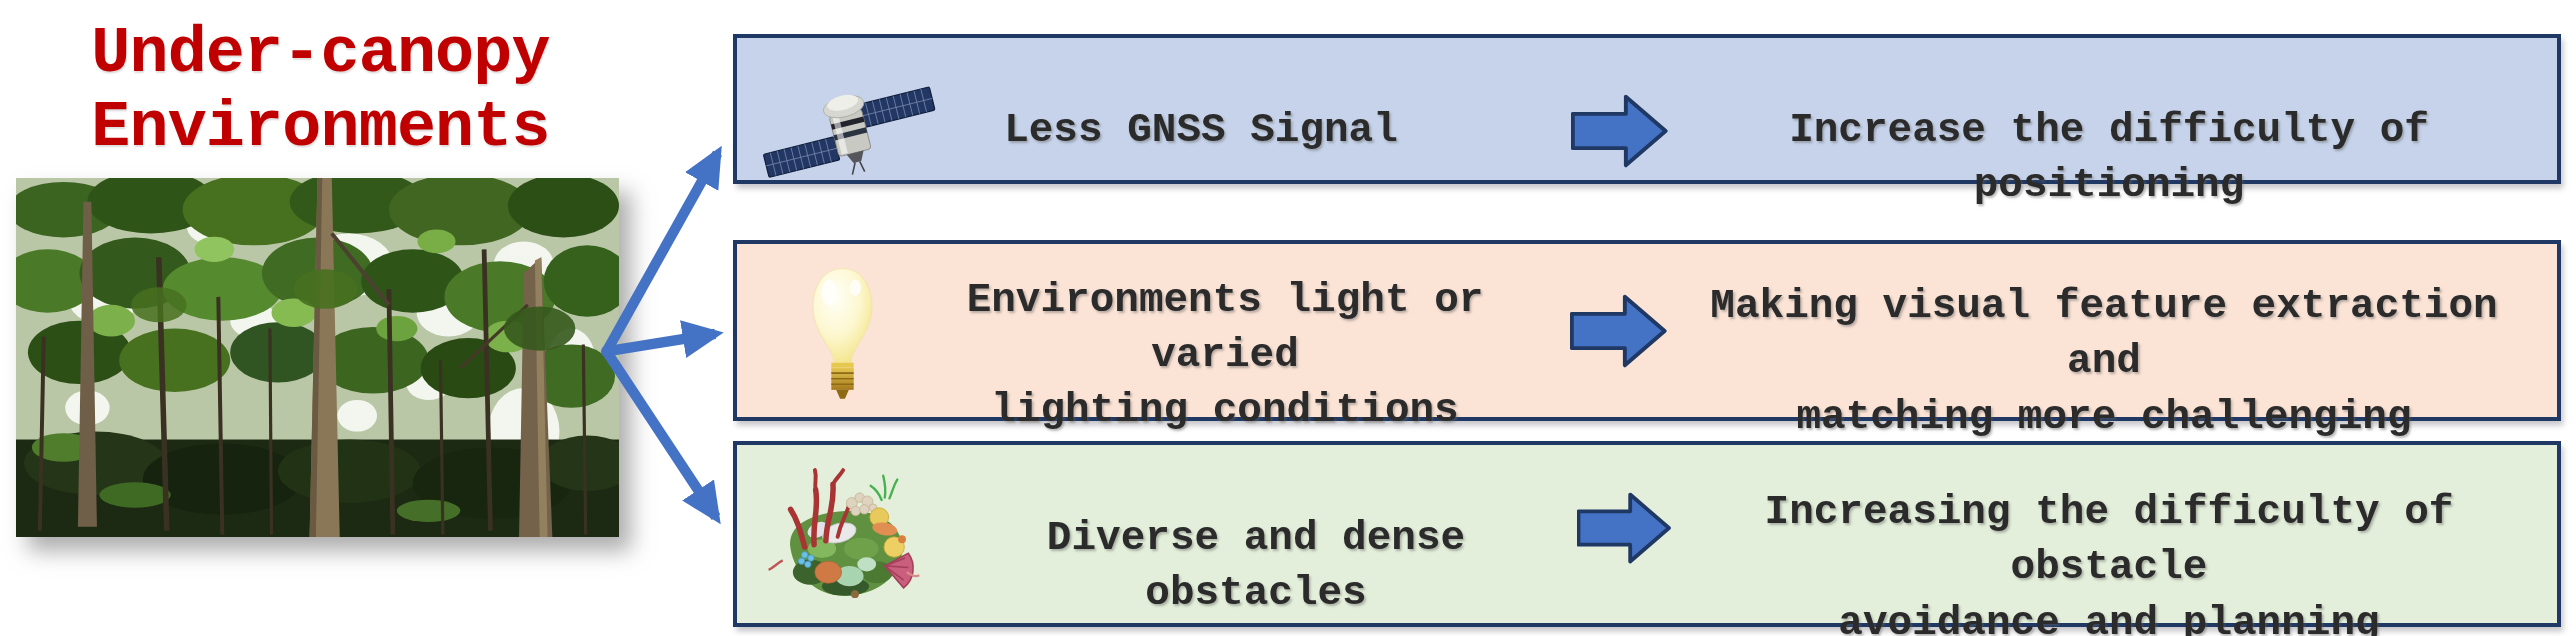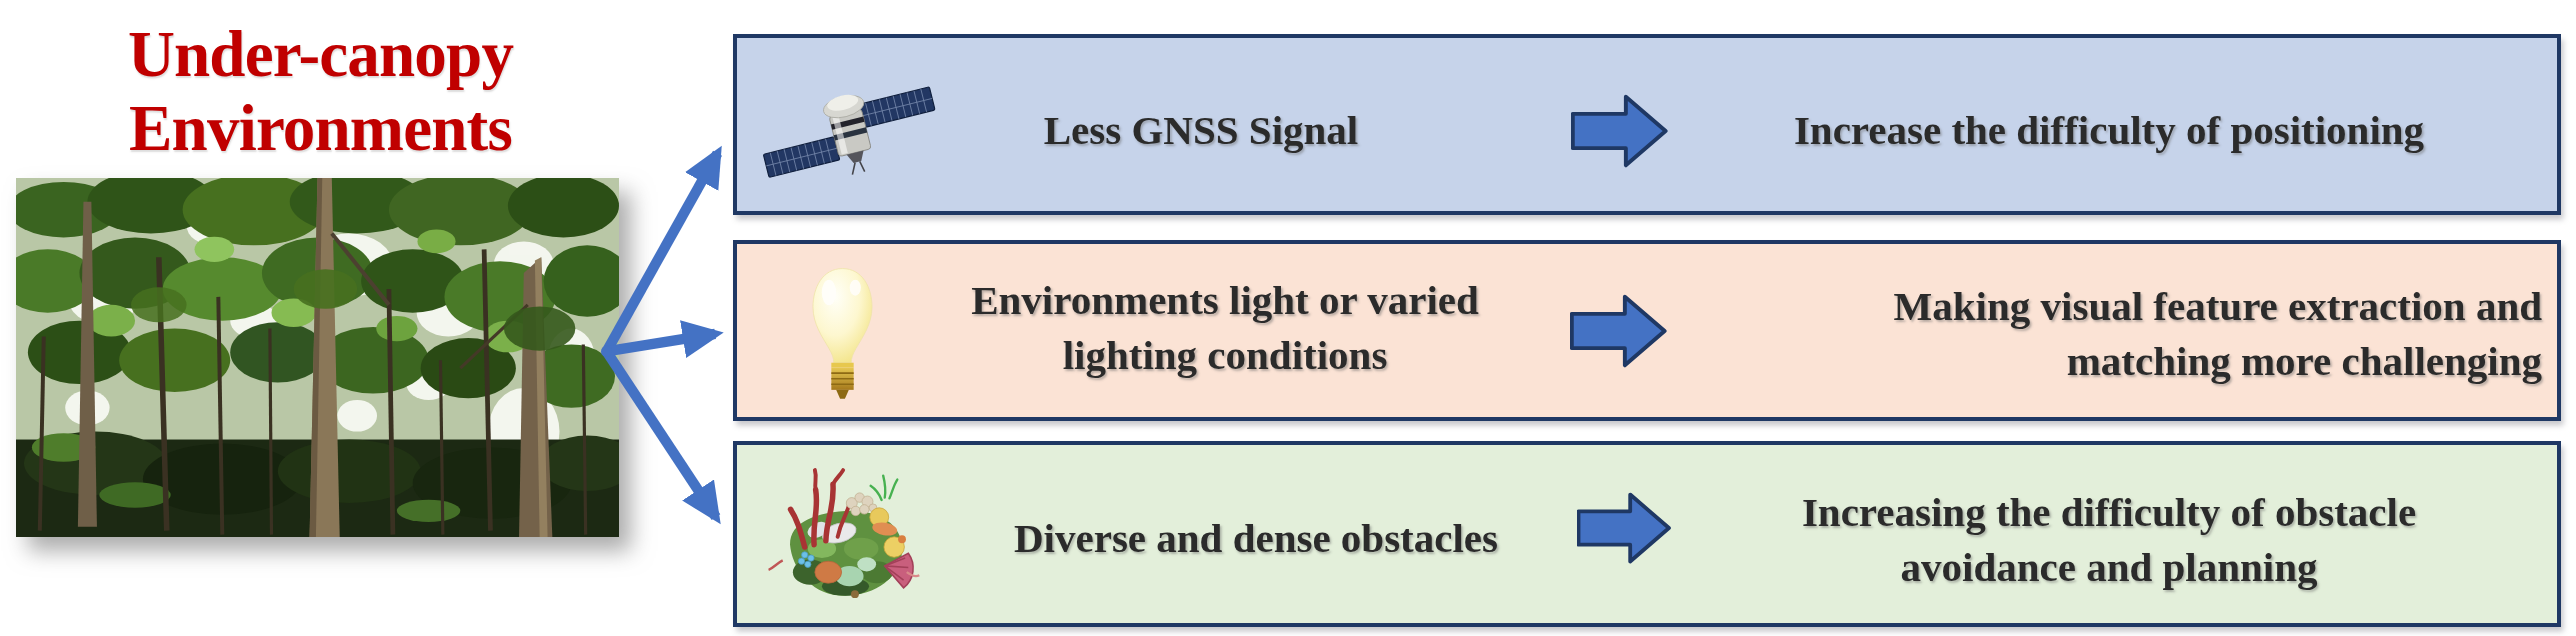--- a/index.html
+++ b/index.html
@@ -1,18 +1,18 @@
 <!DOCTYPE html>
 <html style="font-size:12.7px"><head>
 <meta charset="utf-8">
 <style>
   html,body{margin:0;padding:0;background:#ffffff;}
   #canvas{
     position:relative;width:2576px;height:637px;background:#ffffff;overflow:hidden;
-    font-family:Liberation Serif, serif;
+    font-family:Liberation Mono, monospace;
   }
   
   .title{
     position:absolute;left:67px;top:17.4px;width:507px;
     text-align:center;font-size:65px;font-weight:bold;line-height:1.14;
     color:#c00000;white-space:pre-line;letter-spacing:-0.8px;
     text-shadow:0.8px 1.6px 1.6px rgba(120,120,120,.25);
   }
   
   .photo{
@@ -21,38 +21,38 @@
   }
   .photo svg{display:block;width:100%;height:100%;}
   
   .connectors{position:absolute;left:0;top:0;width:2576px;height:637px;z-index:3;pointer-events:none;}
   
   .box{
     position:absolute;left:733px;width:1828px;box-sizing:border-box;
     border:4.8px solid #1f3864;z-index:2;
     box-shadow:3.2px 4.8px 5.6px rgba(130,130,140,.45);
   }
-  .box-gnss{top:34px;height:181px;background:#c6d3ea;}
+  .box-gnss{top:34px;height:150px;background:#c6d3ea;}
   .box-light{top:240px;height:181px;background:#fbe3d5;}
   .box-obstacles{top:441px;height:186px;background:#e3efda;}
   .txt{
     position:absolute;font-size:41px;font-weight:bold;color:#2b2b2b;
     line-height:1.35;text-align:center;white-space:pre-line;
     text-shadow:1.6px 2.4px 2.4px rgba(100,100,100,.45);
   }
   
   .sat-icon{position:absolute;left:17.4px;top:46px;width:190px;height:94px;}
   .cause-gnss{left:238px;top:65px;width:452px;}
   .arrow-gnss{position:absolute;left:834px;top:54px;width:98px;height:78px;}
   .effect-gnss{left:936px;top:65px;width:872px;}
 
   .bulb-icon{position:absolute;left:68px;top:20.6px;width:75px;height:138px;}
   .cause-light{left:167px;top:28.5px;width:642px;}
   .arrow-light{position:absolute;left:833px;top:48px;width:98px;height:78px;}
-  .effect-light{left:929px;top:35px;width:876px;text-align:right;}
+  .effect-light{left:929px;top:35px;width:876px;}
 
   .obs-icon{position:absolute;left:30px;top:8px;width:157px;height:152px;}
   .cause-obstacles{left:189px;top:51px;width:660px;margin-top:15px;}
   .arrow-obstacles{position:absolute;left:840px;top:44px;width:95px;height:78px;}
   .effect-obstacles{left:936px;top:24px;width:872px;margin-top:16px;}
 
   .block-arrow svg,.icon svg{display:block;width:100%;height:100%;}
 </style>
 </head>
 <body>

